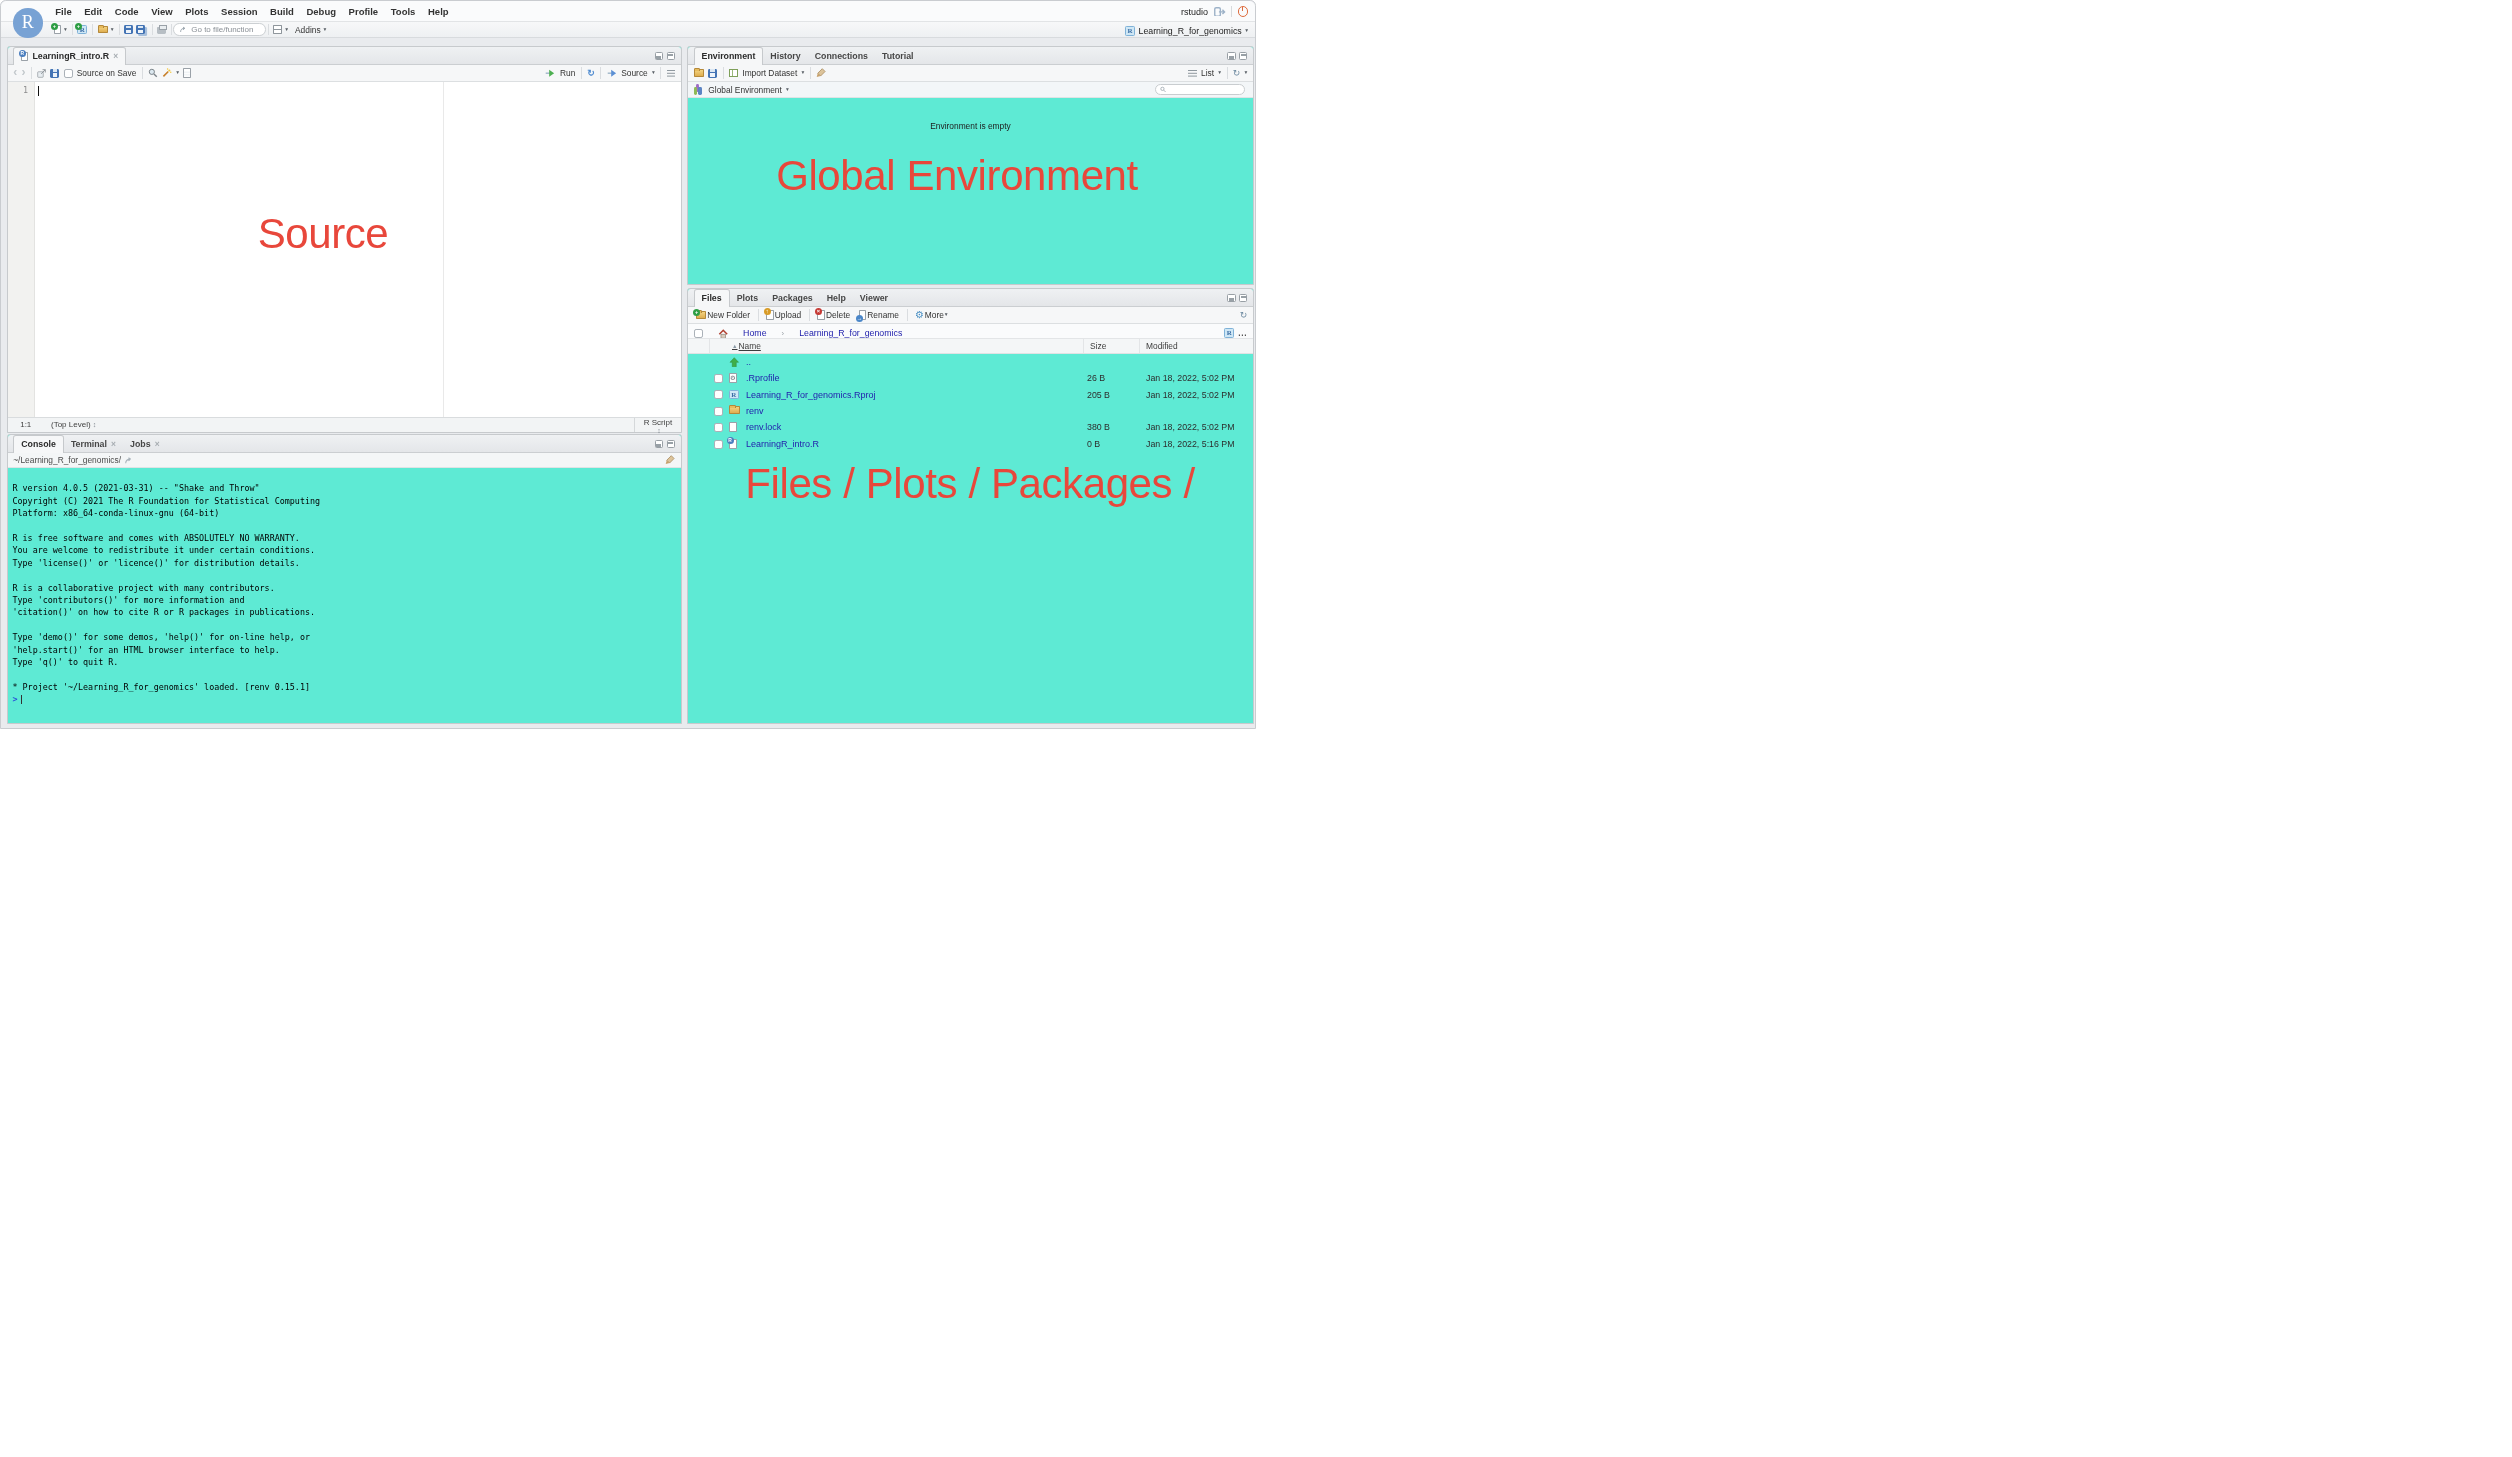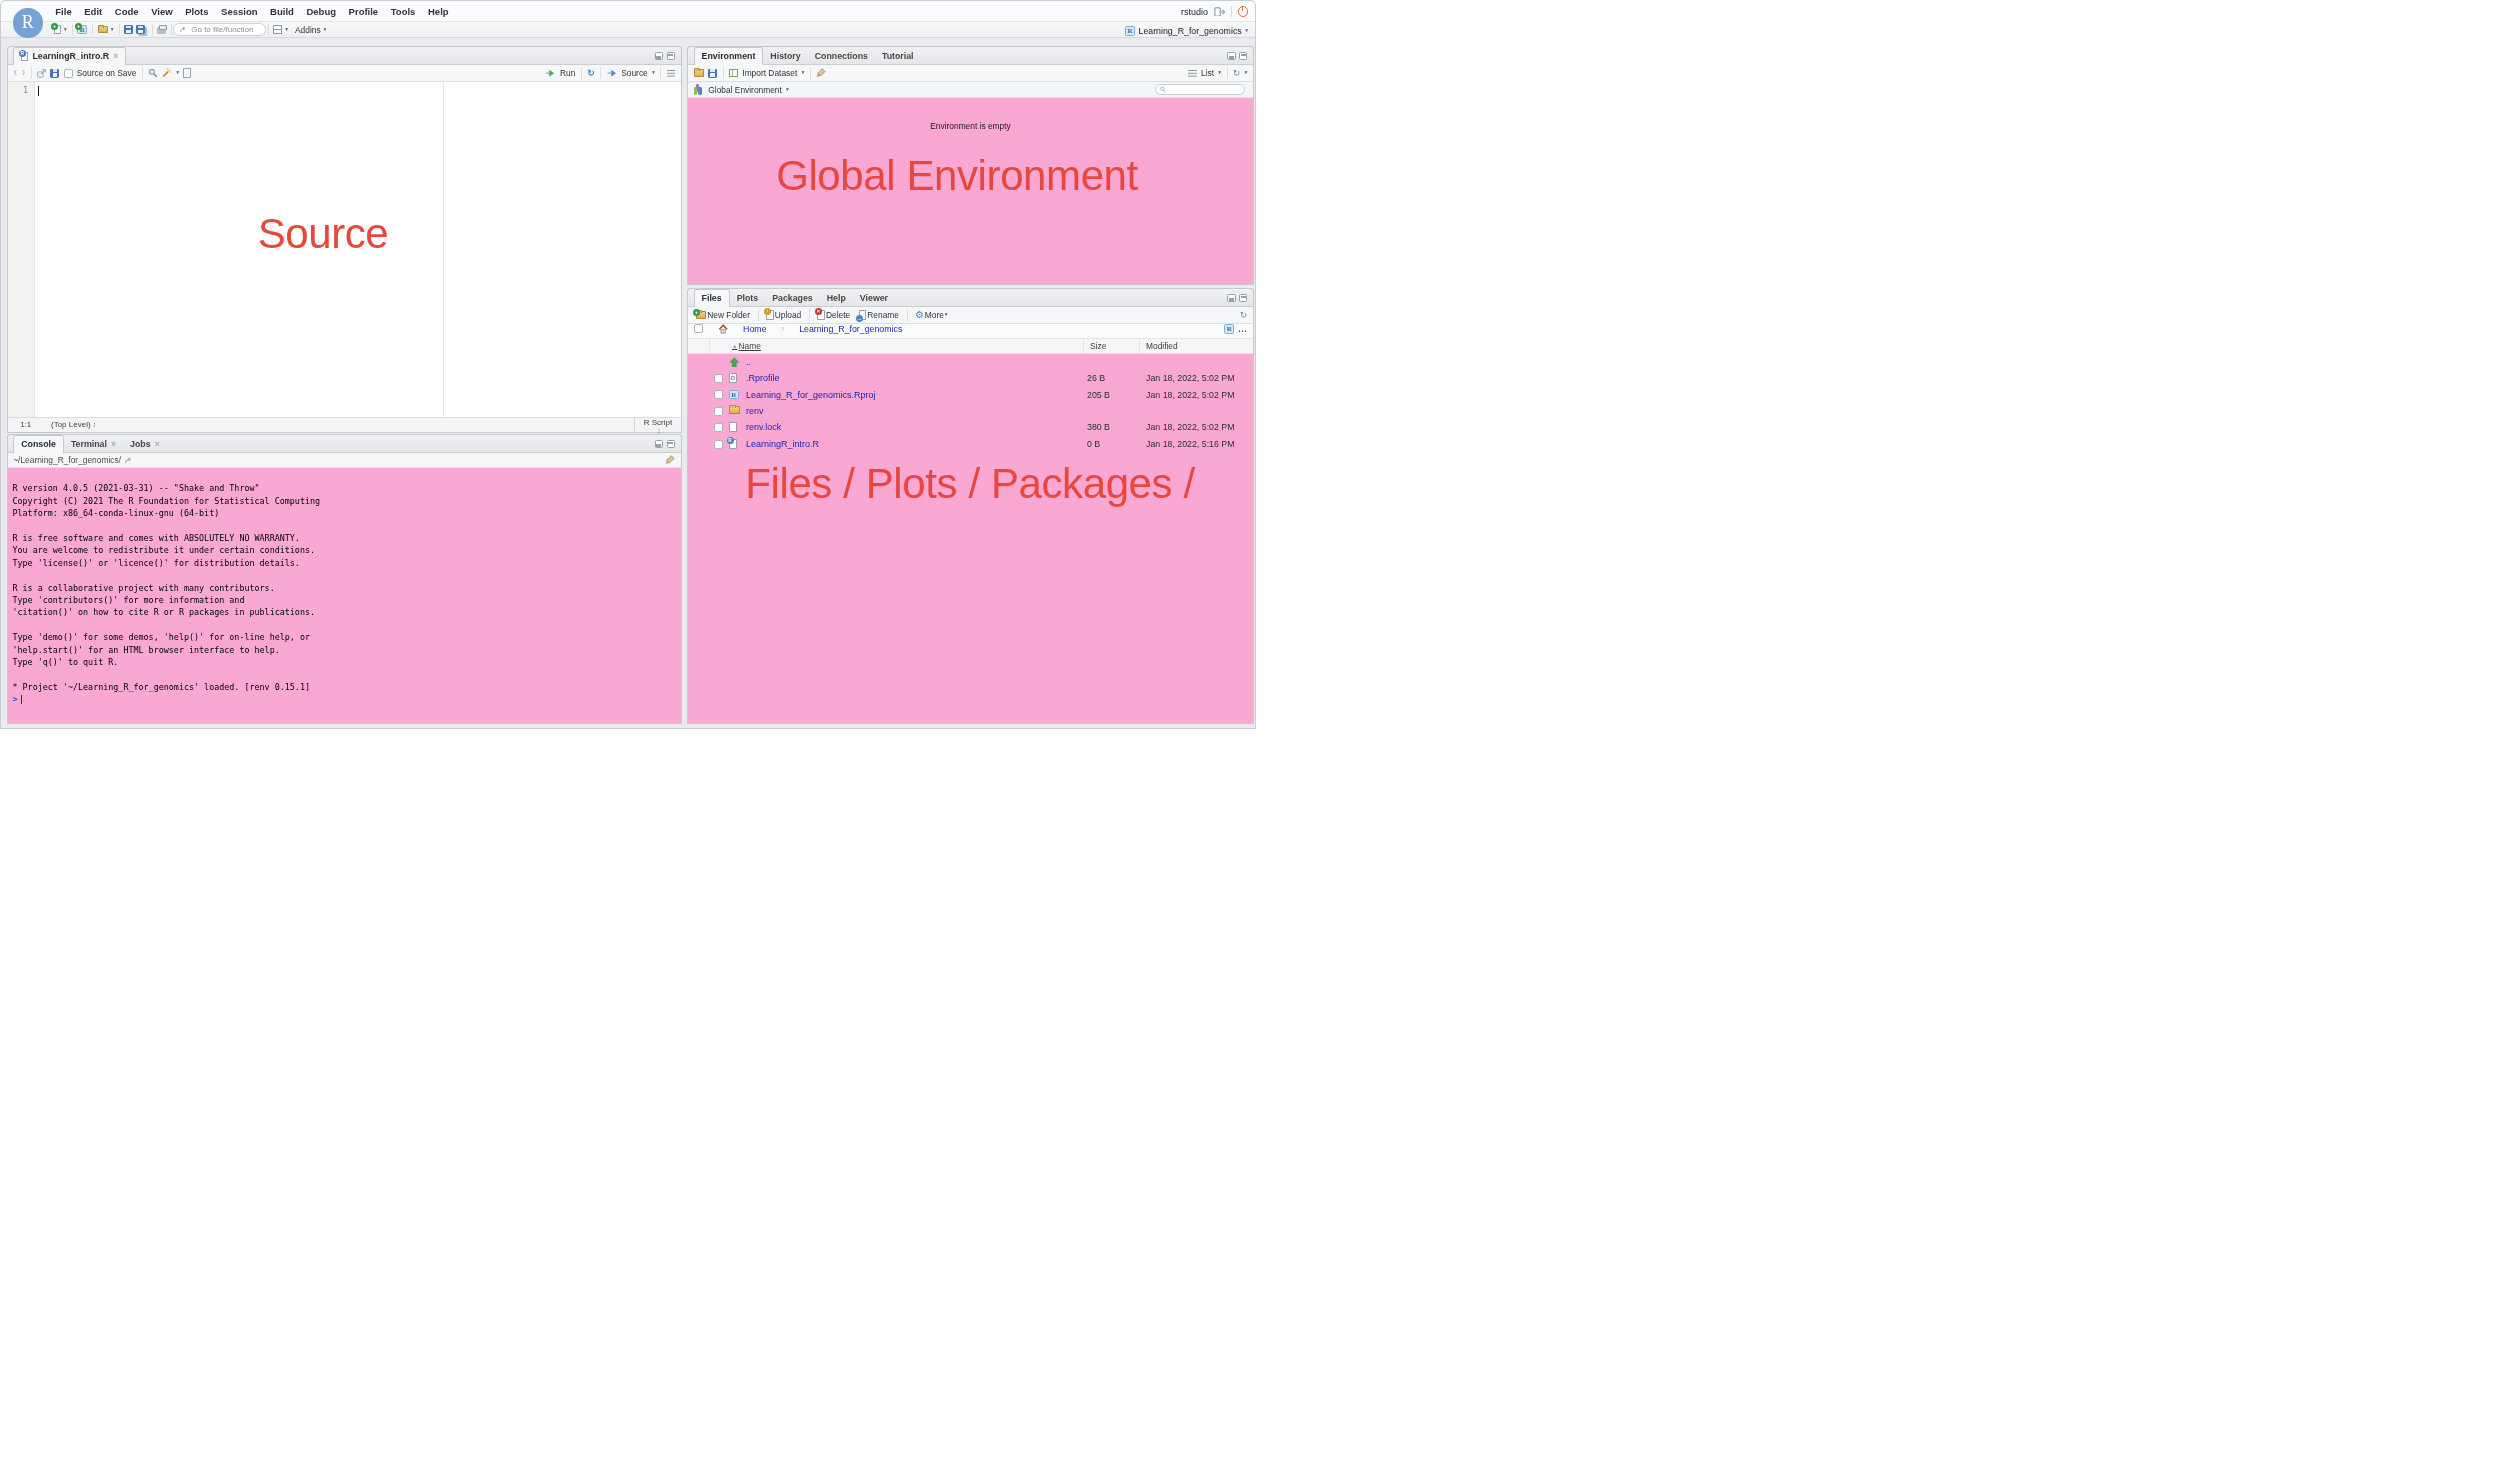--- a/index.html
+++ b/index.html
@@ -22,21 +22,21 @@
   .tgroup { display:flex; align-items:center; gap:2.8px; padding:0 3.5px; }
   .sep { width:0.7px; height:11.2px; background:#dadde0; margin:0 1.4px; }
   .caret { font-size:5.6px; color:#5a6066; line-height:5.6px; }
   .goto-box { width:93px; height:12.6px; border-radius:6.3px; border:0.7px solid #ccd0d3; background:#fff; display:flex; align-items:center; padding:0 5.6px; gap:4px; }
   .goto-box input { border:none; outline:none; width:100%; font-size:8px; color:#333; background:transparent; font-family:"Liberation Sans",sans-serif; }
   .goto-box input::placeholder { color:#8a9096; }
   .addins-label { font-size:8.4px; color:#333; }
   .project-selector { position:absolute; right:7px; top:23px; height:14px; display:flex; align-items:center; gap:3.5px; font-size:8.8px; color:#222; z-index:5; }
 
   
-  .pane { position:absolute; background:#f9a8d4; border:0.7px solid #c7cacd; border-radius:2.8px 2.8px 0 0; }
+  .pane { position:absolute; background:#5eead4; border:0.7px solid #c7cacd; border-radius:2.8px 2.8px 0 0; }
   .source-pane  { left:5.6px;   top:45px;  width:675px; height:387px; }
   .console-pane { left:5.6px;   top:433px; width:675px; height:290px; }
   .env-pane     { left:686px; top:45px;  width:567px; height:239px; }
   .files-pane   { left:686px; top:287px; width:567px; height:436px; }
 
   .tabstrip { height:18px; background:linear-gradient(#eff1f3,#e4e6e9); border-bottom:0.7px solid #cbced1; border-radius:2.8px 2.8px 0 0; position:relative; display:flex; align-items:stretch; padding-left:5.6px; }
   .tab { display:flex; align-items:center; gap:4.2px; padding:0 7px; font-size:8.8px; font-weight:600; color:#474747; cursor:default; }
   .tab.active { background:#f6f7f8; border:0.7px solid #c6c9cc; border-bottom:none; border-radius:2.8px 2.8px 0 0; margin-bottom:-0.7px; color:#2b2b2b; }
   .xx { font-size:8.4px; color:#a6acb1; font-weight:700; }
   .winbtns { position:absolute; right:5.6px; top:4.9px; display:flex; gap:3.5px; }
@@ -70,21 +70,21 @@
   .scope-bars i:nth-child(1){ left:2.1px; top:0; height:7.7px; background:#a06cc5; }
   .scope-bars i:nth-child(2){ left:0; top:2.8px; height:7.7px; background:#8fba56; }
   .scope-bars i:nth-child(3){ left:4.9px; top:2.8px; height:7.7px; background:#5b84c4; }
   .search-box { margin-left:auto; margin-right:2.8px; width:90px; height:11.2px; border-radius:5.6px; border:0.7px solid #c9cdd0; background:#fff; display:flex; align-items:center; padding:0 4.2px; gap:2.8px; }
   .search-box input { border:none; outline:none; width:100%; font-size:7.7px; background:transparent; }
   .env-content { position:relative; height:187px; }
   .empty-msg { position:absolute; top:23px; left:0; right:0; text-align:center; font-size:8.4px; color:#1d1d1d; }
 
   
   .fbtn { display:flex; align-items:center; gap:1px; padding:0 2.1px; font-size:8.4px; color:#333; cursor:default; }
-  .breadcrumb { height:15.4px; background:#fafbfc; border-bottom:0.7px solid #e3e5e7; display:flex; align-items:flex-start; padding:0 5.6px; gap:15px; font-size:8.8px; }
+  .breadcrumb { height:15.4px; background:#fafbfc; border-bottom:0.7px solid #e3e5e7; display:flex; align-items:flex-end; padding:0 5.6px; gap:15px; font-size:8.8px; }
   .blink { color:#2222ac; }
   .crumb-sep { color:#9aa0a6; font-size:7.7px; }
   .files-header { position:relative; height:14.7px; background:#f4f6f7; border-bottom:0.7px solid #e0e2e4; font-size:8.4px; color:#3d3d3d; }
   .files-header .colsep, .hrule { position:absolute; top:0; bottom:0; width:0.7px; background:#e3e5e7; }
   .hdr-name { position:absolute; left:44px; top:2.1px; display:flex; gap:1px; align-items:center;text-decoration:underline; }
   .hdr-size { position:absolute; left:402px; top:2.1px; }
   .hdr-mod  { position:absolute; left:458px; top:2.1px; }
   .sort-arrow { font-size:5.6px; color:#8b9aa6; }
   .frow { position:relative; height:16.4px; }
   .frow .cb   { position:absolute; left:26px; top:3.5px; }

